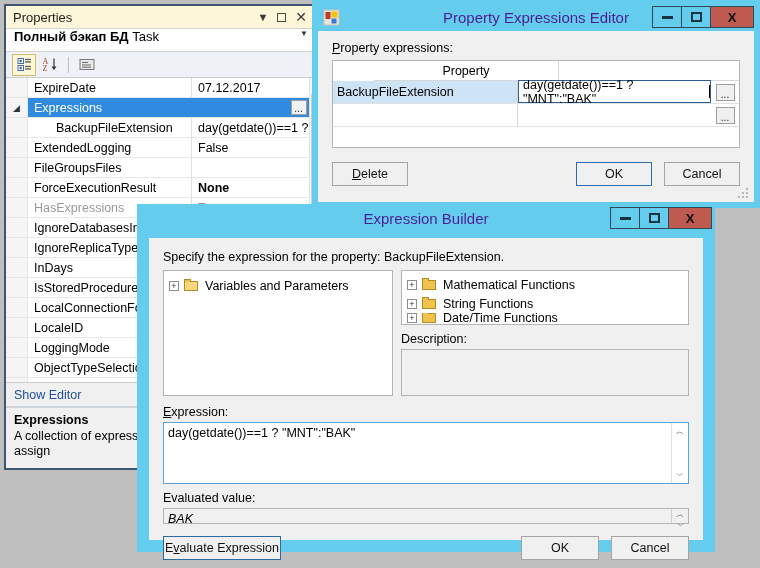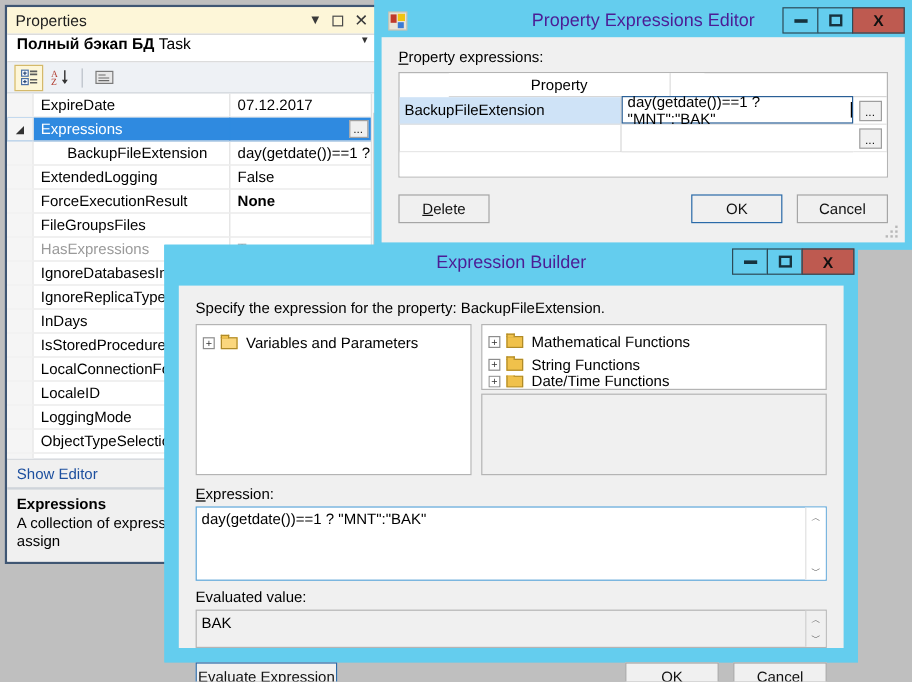--- a/index.html
+++ b/index.html
@@ -220,22 +220,22 @@
     box-sizing: border-box; display: flex;
   }
   .eb-expr-text { flex: 1 1 auto; padding: 3px 0 0 4px; font-size: 12.5px; }
   .sb-col { width: 17px; flex: 0 0 17px; background: #fff; border-left: 1px solid #e0e0e0;
             display: flex; flex-direction: column; justify-content: space-between;
             box-sizing: border-box; }
   .sb-btn { height: 16px; display: flex; align-items: center; justify-content: center;
             font-size: 8px; color: #555; }
   .eb-eval-label { margin-top: 7px; font-size: 12.5px; }
   .eb-eval-box {
-    margin-top: 3px; height: 32px; border: 1px solid #b4b4b4; background: #f0f0f0;
-    box-sizing: border-box; display: flex;
+    margin-top: 3px; height: 16px; border: 1px solid #b4b4b4; background: #f0f0f0;
+    box-sizing: border-box; display: flex; font-style: italic;
   }
   .eb-eval-text { flex: 1 1 auto; padding: 3px 0 0 4px; font-size: 12.5px; }
   .sb-col2 { width: 17px; flex: 0 0 17px; background: #f0f0f0; border-left: 1px solid #d0d0d0;
              display: flex; flex-direction: column; box-sizing: border-box; }
   .eb-btns { margin-top: 12px; display: flex; align-items: center; }
   #eb .btn.evaluate { width: 118px; }
   #eb .btn.ok { width: 78px; margin-left: auto; }
   #eb .btn.cancel { width: 78px; margin-left: 12px; }
 </style>
 </head>
@@ -322,30 +322,30 @@
           </div>
           <div class="grow">
             <div class="gutter"></div>
             <div class="gname">ExtendedLogging</div>
             <div class="gval">
               <span>False</span>
             </div>
           </div>
           <div class="grow">
             <div class="gutter"></div>
+            <div class="gname">FileGroupsFiles</div>
+            <div class="gval">
+              <span></span>
+            </div>
+          </div>
+          <div class="grow">
+            <div class="gutter"></div>
             <div class="gname">ForceExecutionResult</div>
             <div class="gval">
               <b>None</b>
-            </div>
-          </div>
-          <div class="grow">
-            <div class="gutter"></div>
-            <div class="gname">FileGroupsFiles</div>
-            <div class="gval">
-              <span></span>
             </div>
           </div>
           <div class="grow dim">
             <div class="gutter"></div>
             <div class="gname">HasExpressions</div>
             <div class="gval">
               <span>True</span>
             </div>
           </div>
           <div class="grow">
@@ -545,20 +545,21 @@
               <span class="tfolder"></span>
               <span>String Functions</span>
             </div>
             <div class="tnode clipped">
               <span class="tplus">+</span>
               <span class="tfolder"></span>
               <span>Date/Time Functions</span>
             </div>
           </div>
 
+          <div class="eb-desc-label">Description:</div>
           <div class="eb-desc-box"></div>
         </div>
       </div>
 
       <div class="eb-expr-label"><span class="u">E</span><span>xpression:</span></div>
       <div class="eb-expr-box">
         <div class="eb-expr-text">day(getdate())==1 ? "MNT":"BAK"</div>
         <div class="sb-col">
           <div class="sb-btn">︿</div>
           <div class="sb-btn">﹀</div>

